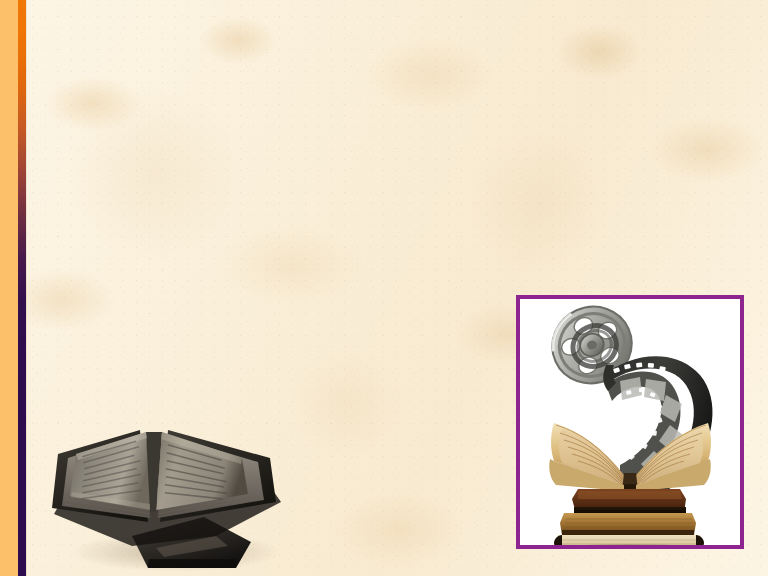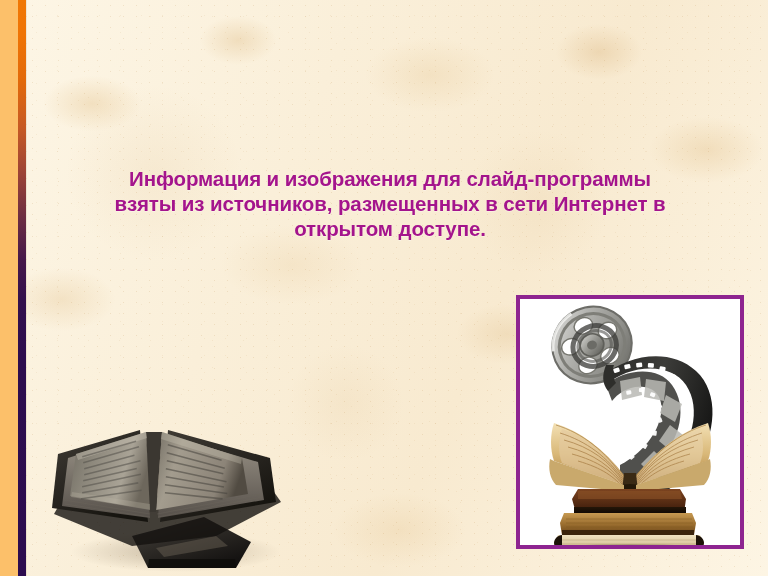--- a/index.html
+++ b/index.html
@@ -138,21 +138,20 @@
 
 <div class="slide">
 
   <div class="paper"></div>
   <div class="grain"></div>
 
   <div class="band-orange"></div>
   <div class="band-gradient"></div>
   <div class="band-hairline"></div>
 
-  <div class="headline">Информация и изображения для слайд-программы взяты из источников, размещенных в сети Интернет в открытом доступе.</div>
 
   <div class="open-book">
     <svg class="book-svg" viewBox="0 0 268 178" xmlns="http://www.w3.org/2000/svg" aria-hidden="true">
       <defs>
         <linearGradient id="pgL" x1="0" y1="0" x2="1" y2="0.3">
           <stop offset="0" stop-color="#6e6a60"></stop>
           <stop offset="0.35" stop-color="#8d887c"></stop>
           <stop offset="0.75" stop-color="#a9a396"></stop>
           <stop offset="1" stop-color="#6d675c"></stop>
         </linearGradient>

